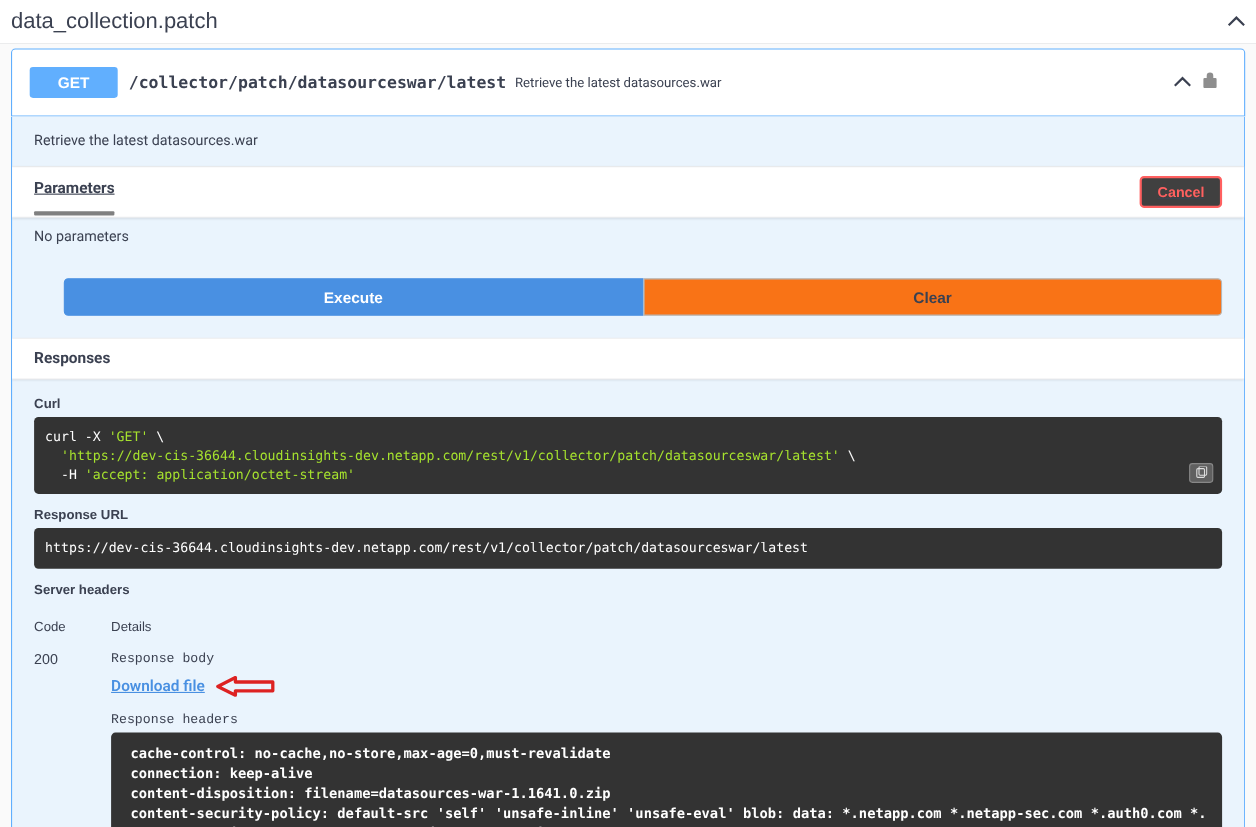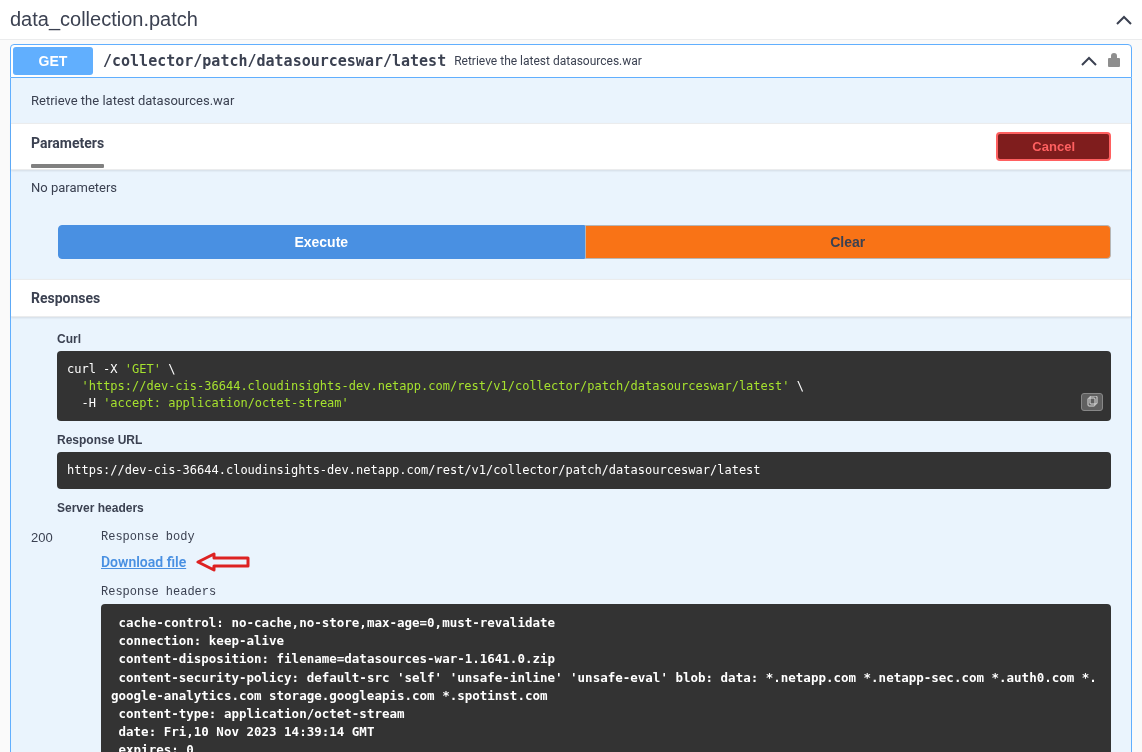--- a/index.html
+++ b/index.html
@@ -28,21 +28,21 @@
       font-family: sans-serif;
     }
     .chevron-up {
       font-size: 14px;
       color: #3b4151;
     }
     .opblock-summary {
       background: #fff;
       border: 1px solid #61affe;
       border-radius: 4px 4px 0 0;
-      padding: 2px;
+      padding: 16px;
       display: flex;
       align-items: center;
       margin: 0 10px;
       margin-top: 4px;
     }
     .method-badge {
       background: #61affe;
       color: #fff;
       font-weight: 700;
       font-size: 14px;
@@ -86,43 +86,44 @@
     }
     .parameters-header {
       display: flex;
       justify-content: space-between;
       align-items: center;
       padding: 8px 20px;
       background: #fff;
       box-shadow: 0 1px 2px rgba(0,0,0,0.1);
       border-top: 1px solid rgba(59,65,81,0.1);
       border-bottom: 1px solid rgba(59,65,81,0.1);
+      text-decoration: underline;
     }
     .parameters-title {
       font-weight: 700;
       font-size: 14px;
       color: #3b4151;
       position: relative;
       padding-bottom: 8px;
     }
     .parameters-title::after {
       content: "";
       position: absolute;
       bottom: -9px;
       left: 0;
       width: 100%;
       height: 4px;
       background: #808080;
       border-radius: 1px;
     }
     .cancel-btn {
-      background: #7f1d1d;
+      background: #404040;
       border: 2px solid #ff6060;
       color: #ff6060;
-      padding: 5px 34px;
+      padding: 5px 14px;
       border-radius: 4px;
       font-weight: 700;
       font-size: 13px;
       cursor: pointer;
       font-family: sans-serif;
     }
     .no-parameters {
       padding: 10px 20px 20px;
       font-size: 13px;
       color: #3b4151;
@@ -162,21 +163,20 @@
       background: #fff;
       font-weight: 700;
       font-size: 14px;
       color: #3b4151;
       box-shadow: 0 1px 2px rgba(0,0,0,0.1);
       border-top: 1px solid rgba(59,65,81,0.1);
       border-bottom: 1px solid rgba(59,65,81,0.1);
     }
     .response-section {
       padding: 15px 20px 0;
-      margin-left: 26px;
     }
     .response-label {
       font-size: 12px;
       font-weight: 600;
       color: #3b4151;
       margin-bottom: 5px;
       font-family: sans-serif;
     }
     .code-block {
       background: #333333;
@@ -332,20 +332,24 @@
             <rect x="2" y="2" width="7" height="8" rx="1" fill="none" stroke="#ddd" stroke-width="1"></rect>
             <rect x="4" y="0" width="7" height="8" rx="1" fill="none" stroke="#ddd" stroke-width="1"></rect>
           </svg></span></div>
 
     <div class="response-label">Response URL</div>
     <div class="code-block mb">https://dev-cis-36644.cloudinsights-dev.netapp.com/rest/v1/collector/patch/datasourceswar/latest</div>
 
     <div class="response-label">Server headers</div>
   </div>
 
+  <div class="response-table-header">
+    <div class="code-col">Code</div>
+    <div class="details-col">Details</div>
+  </div>
 
   <div class="response-row">
     <div class="status-code">200</div>
     <div class="response-details">
       <div class="response-body-label">Response body</div>
       <div class="download-row">
         <a class="download-link">Download file</a>
         <span class="arrow-annotation">
           <svg width="55" height="26" viewBox="0 0 55 26">
             <path d="M 2 13 L 18 5 L 18 9 L 52 9 L 52 17 L 18 17 L 18 21 Z" fill="none" stroke="#d22" stroke-width="3" stroke-linejoin="round"></path>

